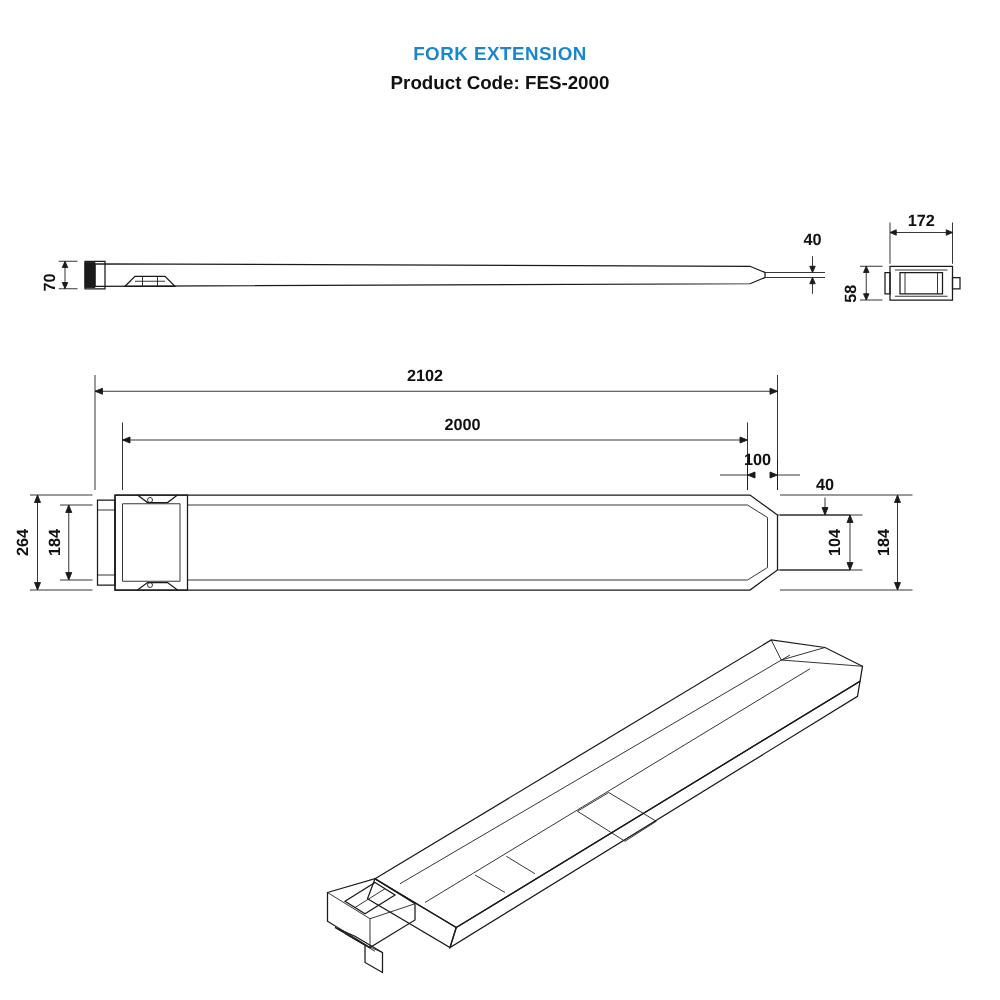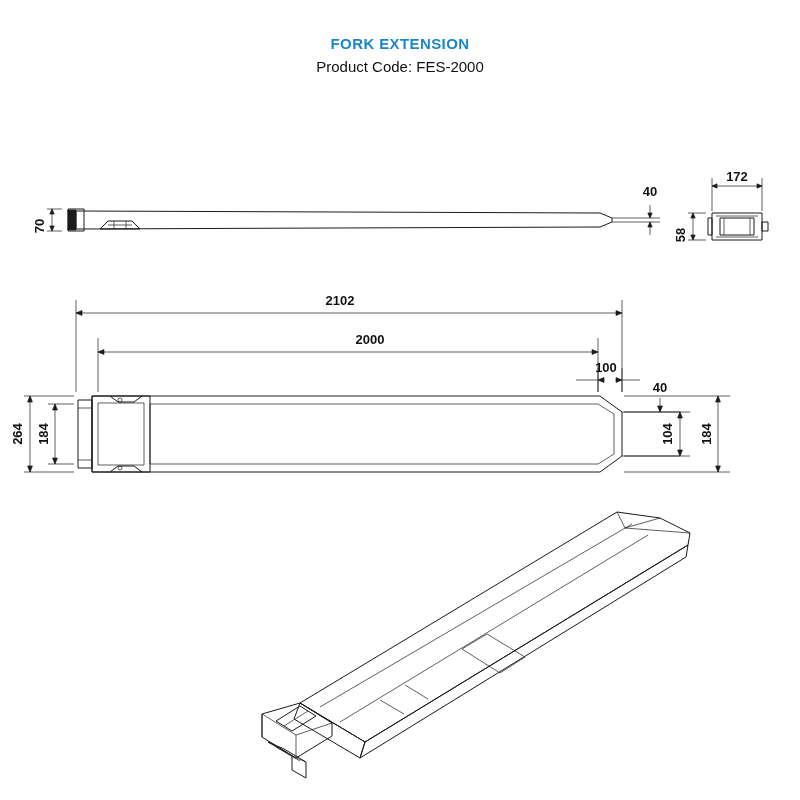--- a/index.html
+++ b/index.html
@@ -30,21 +30,21 @@
   }
   .title-main {
     font-size: 15px;
     font-weight: bold;
     color: #1c86c8;
     letter-spacing: 0.4px;
     line-height: 20px;
   }
   .title-sub {
     font-size: 15px;
-    font-weight: normal;
+    font-weight: bold;
     color: #111111;
     line-height: 22px;
     margin-top: 2px;
   }
   svg { display: block; }
   .ln {
     fill: none;
     stroke: #1a1a1a;
     stroke-width: 1;
     stroke-linejoin: miter;

